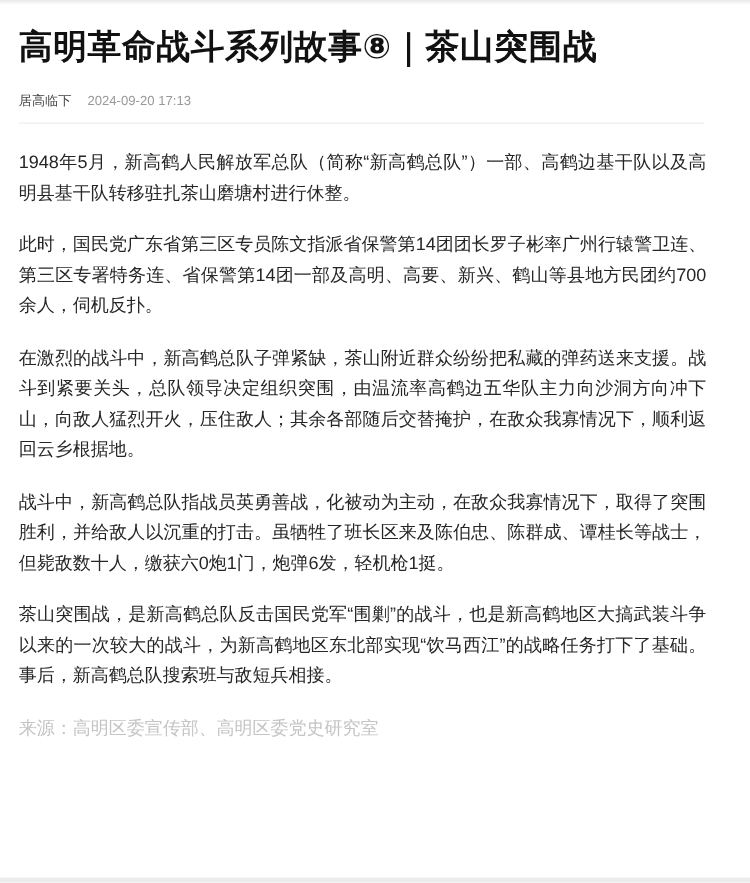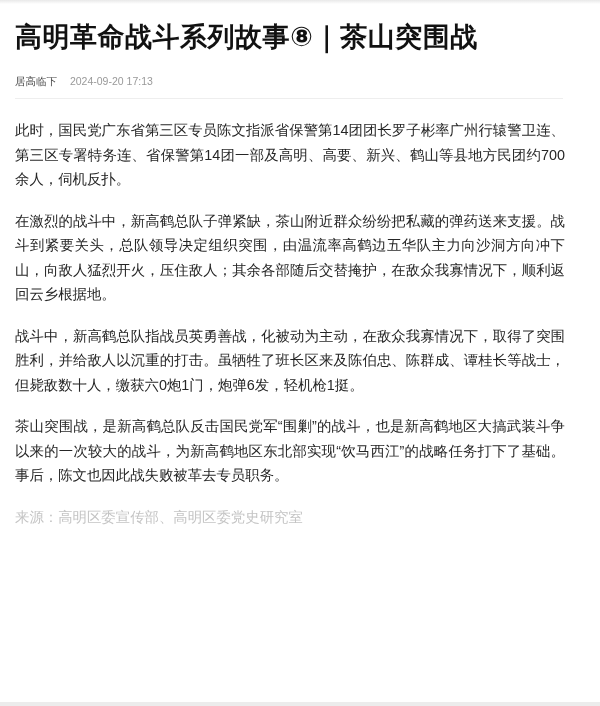--- a/index.html
+++ b/index.html
@@ -92,21 +92,22 @@
   <h1 class="title">高明革命战斗系列故事⑧｜茶山突围战</h1>
 
   <div class="meta">
     <span class="source">居高临下</span>
     <span class="date">2024-09-20 17:13</span>
   </div>
 
   <div class="divider"></div>
 
   <div class="body">
+    <p class="para">1948年5月，新高鹤人民解放军总队（简称“新高鹤总队”）一部、高鹤边基干队以及高明县基干队转移驻扎茶山磨塘村进行休整。</p>
     <p class="para">此时，国民党广东省第三区专员陈文指派省保警第14团团长罗子彬率广州行辕警卫连、第三区专署特务连、省保警第14团一部及高明、高要、新兴、鹤山等县地方民团约700余人，伺机反扑。</p>
     <p class="para">在激烈的战斗中，新高鹤总队子弹紧缺，茶山附近群众纷纷把私藏的弹药送来支援。战斗到紧要关头，总队领导决定组织突围，由温流率高鹤边五华队主力向沙洞方向冲下山，向敌人猛烈开火，压住敌人；其余各部随后交替掩护，在敌众我寡情况下，顺利返回云乡根据地。</p>
     <p class="para">战斗中，新高鹤总队指战员英勇善战，化被动为主动，在敌众我寡情况下，取得了突围胜利，并给敌人以沉重的打击。虽牺牲了班长区来及陈伯忠、陈群成、谭桂长等战士，但毙敌数十人，缴获六0炮1门，炮弹6发，轻机枪1挺。</p>
-    <p class="para">茶山突围战，是新高鹤总队反击国民党军“围剿”的战斗，也是新高鹤地区大搞武装斗争以来的一次较大的战斗，为新高鹤地区东北部实现“饮马西江”的战略任务打下了基础。事后，陈文也因此战失败被革去专员职务。</p>
+    <p class="para">茶山突围战，是新高鹤总队反击国民党军“围剿”的战斗，也是新高鹤地区大搞武装斗争以来的一次较大的战斗，为新高鹤地区东北部实现“饮马西江”的战略任务打下了基础。事后，新高鹤总队搜索班与敌短兵相接。</p>
     <div class="credit">来源：高明区委宣传部、高明区委党史研究室</div>
   </div>
 </div>
 
 <div class="bottom-shade"></div>
 
 </body></html>

